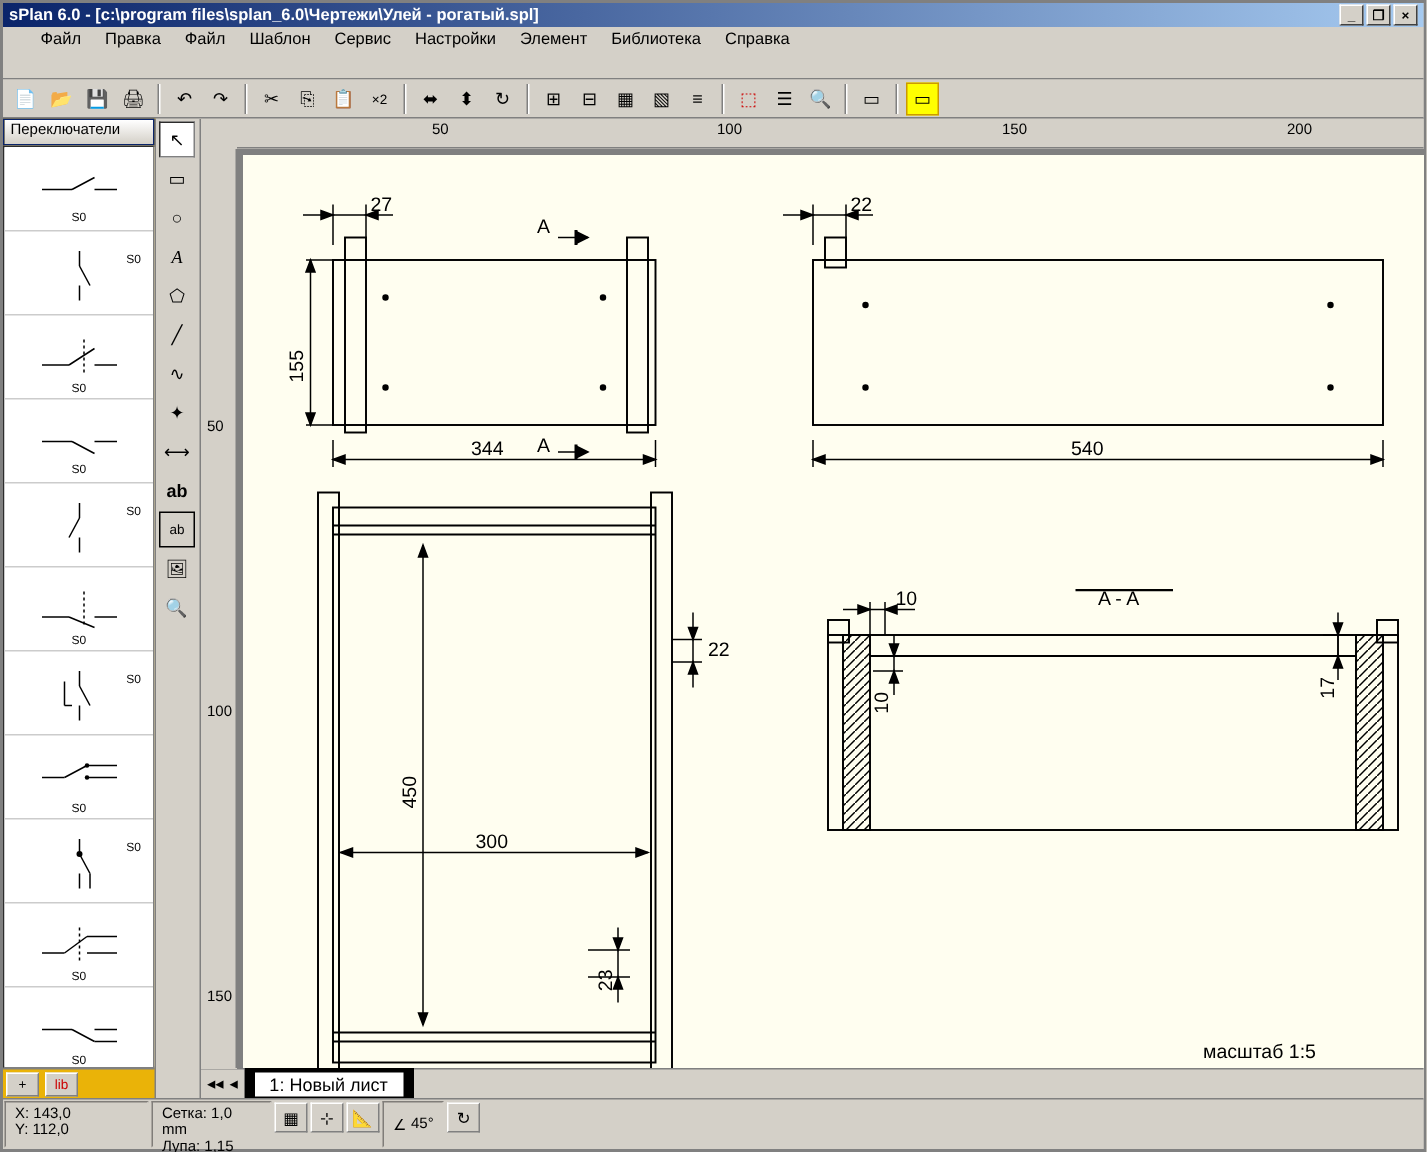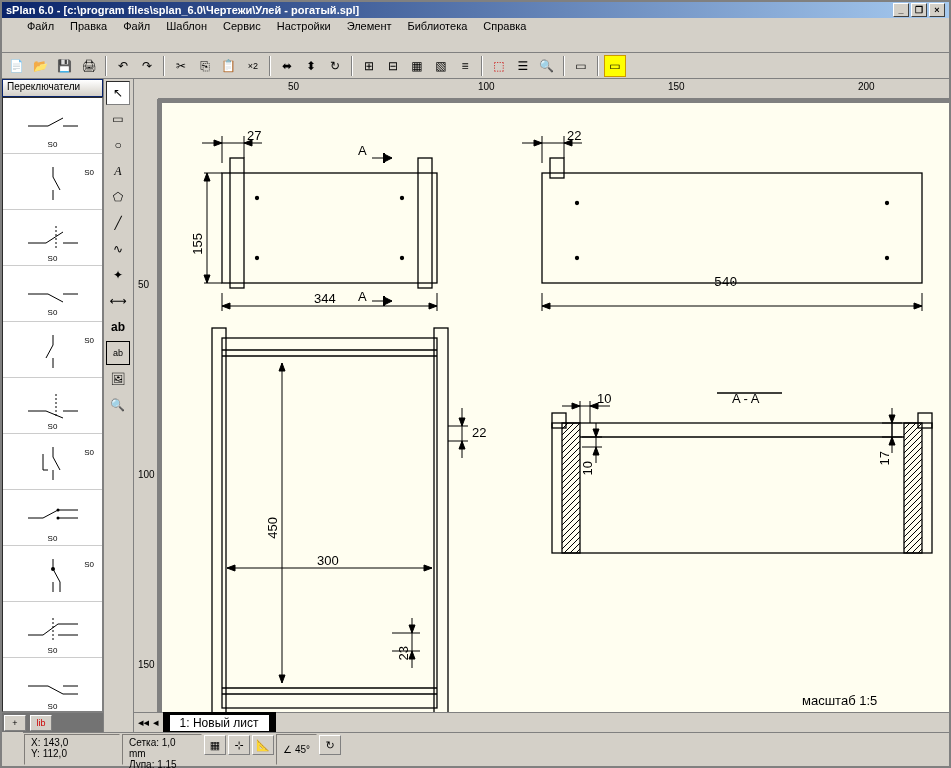--- a/index.html
+++ b/index.html
@@ -7,21 +7,21 @@
 .app { width: 951px; height: 768px; display: flex; flex-direction: column; border: 2px solid #808080; }
 .title-bar { background: linear-gradient(to right, #0a246a, #a6caf0); color: #fff; height: 16px; display: flex; align-items: center; padding: 0 4px; font-weight: bold; font-size: 11px; }
 .title-bar .title-text { flex: 1; }
 .title-bar .wbtn { width: 16px; height: 14px; background: #d4d0c8; border: 1px solid #fff; border-right-color: #404040; border-bottom-color: #404040; margin-left: 2px; display: flex; align-items: center; justify-content: center; color: #000; font-size: 9px; cursor: pointer; }
 .menubar { background: #d4d0c8; height: 35px; border-bottom: 1px solid #808080; display: flex; padding-left: 17px; }
 .menubar .mitem { padding: 2px 8px; cursor: pointer; }
 .toolbar { background: #d4d0c8; height: 26px; border-bottom: 1px solid #808080; display: flex; align-items: center; padding: 0 4px; gap: 2px; }
 .tbtn { width: 22px; height: 22px; background: #d4d0c8; border: 1px solid transparent; display: flex; align-items: center; justify-content: center; cursor: pointer; font-size: 12px; }
 .tsep { width: 2px; height: 20px; border-left: 1px solid #808080; border-right: 1px solid #fff; margin: 0 3px; }
 .content { flex: 1; display: flex; min-height: 0; }
-.palette-col { width: 102px; background: #737373; display: flex; flex-direction: column; border-right: 1px solid #808080; }
+.palette-col { width: 102px; background: #eab308; display: flex; flex-direction: column; border-right: 1px solid #808080; }
 .palette-dd { height: 18px; background: linear-gradient(to bottom,#fff,#d4d0c8); border: 1px solid #0a246a; padding: 1px 4px; font-size: 10px; }
 .palette-grid { flex: 1; overflow: auto; background: #fff; border: 1px inset #808080; }
 .pcell { height: 56px; border-bottom: 1px solid #ccc; display: flex; align-items: center; justify-content: center; position: relative; cursor: pointer; }
 .pcell svg { width: 70px; height: 40px; }
 .pl { font-size: 8px; position: absolute; }
 .palette-bottom { height: 20px; display: flex; gap: 4px; border-top: 1px solid #808080; padding: 2px; }
 .pbtn { width: 22px; height: 16px; background: #d4d0c8; border: 1px solid #808080; border-left-color:#fff; border-top-color:#fff; cursor: pointer; font-size:9px; display:flex; align-items:center; justify-content:center;}
 .tools-col { width: 30px; background: #d4d0c8; padding: 2px; display: flex; flex-direction: column; gap: 2px; border-right: 1px solid #808080; }
 .tool { width: 24px; height: 24px; background: #d4d0c8; border: 1px solid transparent; display: flex; align-items: center; justify-content: center; cursor: pointer; font-size: 12px; }
 .tool.active { border: 1px inset #808080; background: #fff; }
@@ -29,21 +29,21 @@
 .hruler { height: 20px; background: #d4d0c8; border-bottom: 1px solid #808080; margin-left: 24px; position: relative; font-size: 10px; }
 .hruler span { position: absolute; top: 2px; }
 .ruler-canvas-row { flex: 1; display: flex; min-height: 0; }
 .vruler { width: 24px; background: #d4d0c8; border-right: 1px solid #808080; position: relative; font-size: 10px; }
 .vruler span { position: absolute; left: 4px; }
 .canvas-wrap { flex: 1; overflow: auto; background: #808080; }
 .page { background: #fffef0; width: 940px; height: 650px; margin: 4px; position: relative; font-size: 13px; }
 .page svg { position: absolute; top: 0; left: 0; }
 .tabbar { height: 20px; background: #d4d0c8; border-top: 1px solid #808080; display: flex; align-items: center; gap: 4px; padding-left: 4px; }
 .tab { background: #fff; border: 7px solid #000000; padding: 1px 10px; font-size: 12px; cursor: pointer; }
-.status { height: 34px; background: #d4d0c8; border-top: 1px solid #808080; display: flex; font-size: 10px; margin-left: 21px; }
+.status { height: 34px; background: #d4d0c8; border-top: 1px solid #808080; display: flex; font-size: 10px; }
 .status .cell { border: 1px inset #d4d0c8; padding: 2px 6px; margin: 1px; }
 .status .coords { width: 96px; }
 .status .grid { width: 80px; }
 .status .sbtn { width:22px; height:20px; background:#d4d0c8; border:1px solid #808080; border-left-color:#fff; border-top-color:#fff; margin:2px 1px; display:flex; align-items:center; justify-content:center; cursor:pointer; font-size:11px;}
 .status .hint { flex: 1; }
 </style>
 </head>
 <body>
 
 <div class="app">
@@ -393,21 +393,21 @@
                 </g>
               </g>
             </svg>
 
             <span style="position:absolute; left:85px; top:25px;">27</span>
             <span style="position:absolute; left:196px; top:40px;">A</span>
             <span style="position:absolute; left:405px; top:25px;">22</span>
             <span style="position:absolute; left:28px; top:130px; writing-mode:vertical-rl; transform:rotate(180deg);">155</span>
             <span style="position:absolute; left:152px; top:188px;">344</span>
             <span style="position:absolute; left:196px; top:186px;">A</span>
-            <span style="position:absolute; left:552px; top:172px;font-family:Liberation Mono, monospace;">540</span>
+            <span style="position:absolute; left:552px; top:188px;">540</span>
             <span style="position:absolute; left:310px; top:322px;">22</span>
             <span style="position:absolute; left:570px; top:272px;margin-top:16px;">A - A</span>
             <span style="position:absolute; left:435px; top:288px;">10</span>
             <span style="position:absolute; left:418px; top:358px; writing-mode:vertical-rl; transform:rotate(180deg);">10</span>
             <span style="position:absolute; left:715px; top:348px; writing-mode:vertical-rl; transform:rotate(180deg);">17</span>
             <span style="position:absolute; left:103px; top:414px; writing-mode:vertical-rl; transform:rotate(180deg);">450</span>
             <span style="position:absolute; left:155px; top:450px;">300</span>
             <span style="position:absolute; left:234px; top:543px; writing-mode:vertical-rl; transform:rotate(180deg);">23</span>
             <span style="position:absolute; left:640px; top:590px;">масштаб  1:5</span>
           </div>

